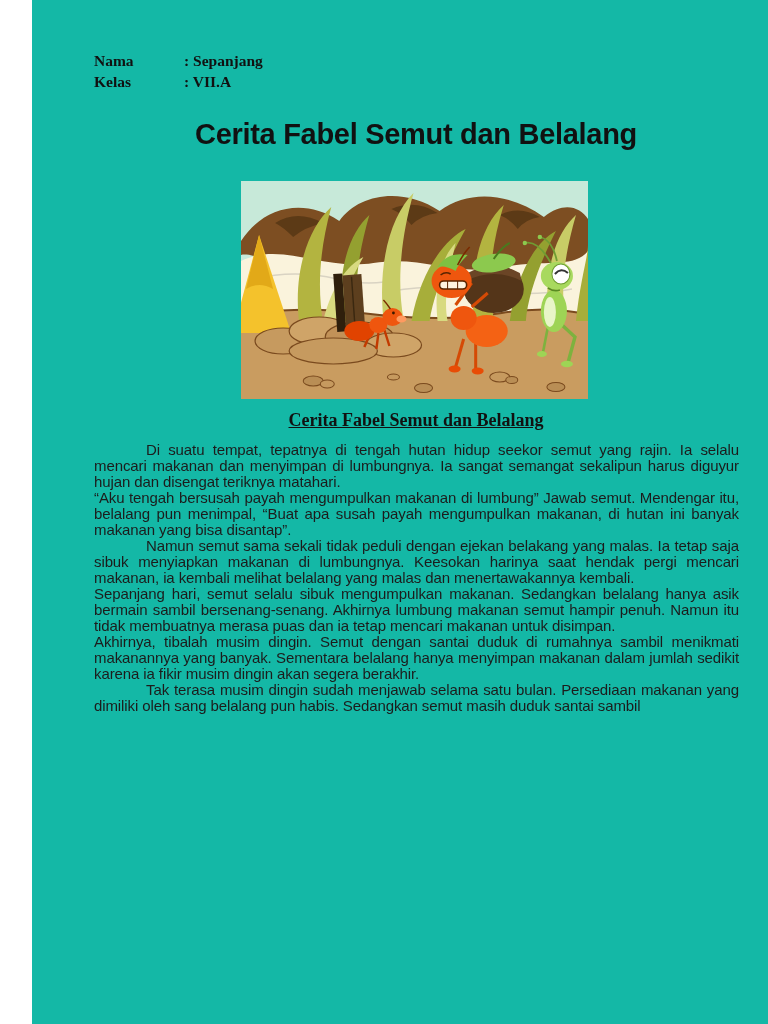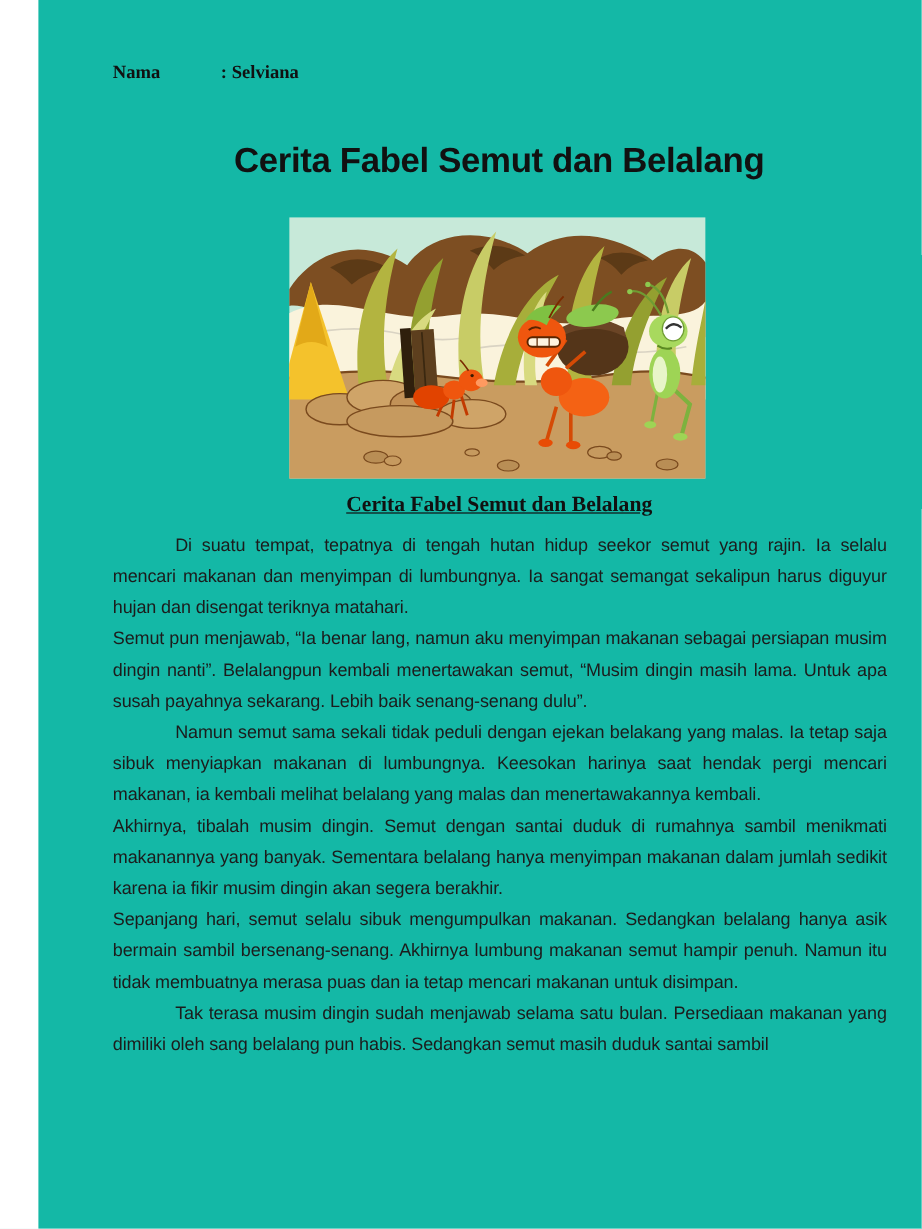--- a/index.html
+++ b/index.html
@@ -31,36 +31,40 @@
   .figure-wrap svg{display:block;width:100%;height:100%;}
   .doc-subtitle{
     position:absolute;left:0;top:410px;width:768px;
     text-align:center;
     font-family:"Liberation Serif","DejaVu Serif",serif;
     font-weight:bold;font-size:18px;color:#111;
     text-decoration:underline;
   }
   .story{
     position:absolute;left:62px;top:442px;width:645px;
-    font-size:15px;line-height:26px;
+    font-size:15px;line-height:16px;
     text-align:justify;color:#1c1c1c;
     letter-spacing:-0.1px;
   }
   .story p{margin:0;}
   .story p.indent{text-indent:52px;}
 </style>
 </head>
 <body>
 
 <div class="page">
 
   <div class="doc-header">
     <div class="hdr-row">
       <span class="hdr-label">Nama</span>
-      <span class="hdr-value">: Selviana</span>
+      <span class="hdr-value">: Sepanjang</span>
+    </div>
+    <div class="hdr-row">
+      <span class="hdr-label">Kelas</span>
+      <span class="hdr-value">: VII.A</span>
     </div>
   </div>
 
   <div class="doc-title">Cerita Fabel Semut dan Belalang</div>
 
   <div class="figure-wrap">
     <svg viewBox="0 0 346 218" preserveAspectRatio="none">
 
       <rect x="0" y="0" width="346" height="218" fill="#c7e9d9"></rect>
 
@@ -164,20 +168,20 @@
         <ellipse cx="314" cy="206" rx="9" ry="4.5" fill="#b98e55"></ellipse>
         <ellipse cx="152" cy="196" rx="6" ry="3" fill="#c69a5f"></ellipse>
       </g>
     </svg>
   </div>
 
   <div class="doc-subtitle">Cerita Fabel Semut dan Belalang</div>
 
   <div class="story">
     <p class="indent">Di suatu tempat, tepatnya di tengah hutan hidup seekor semut yang rajin. Ia selalu mencari makanan dan menyimpan di lumbungnya. Ia sangat semangat sekalipun harus diguyur hujan dan disengat teriknya matahari.</p>
-    <p>Semut pun menjawab, “Ia benar lang, namun aku menyimpan makanan sebagai persiapan musim dingin nanti”. Belalangpun kembali menertawakan semut, “Musim dingin masih lama. Untuk apa susah payahnya sekarang. Lebih baik senang-senang dulu”.</p>
+    <p>“Aku tengah bersusah payah mengumpulkan makanan di lumbung” Jawab semut. Mendengar itu, belalang pun menimpal, “Buat apa susah payah mengumpulkan makanan, di hutan ini banyak makanan yang bisa disantap”.</p>
     <p class="indent">Namun semut sama sekali tidak peduli dengan ejekan belakang yang malas. Ia tetap saja sibuk menyiapkan makanan di lumbungnya. Keesokan harinya saat hendak pergi mencari makanan, ia kembali melihat belalang yang malas dan menertawakannya kembali.</p>
+    <p>Sepanjang hari, semut selalu sibuk mengumpulkan makanan. Sedangkan belalang hanya asik bermain sambil bersenang-senang. Akhirnya lumbung makanan semut hampir penuh. Namun itu tidak membuatnya merasa puas dan ia tetap mencari makanan untuk disimpan.</p>
     <p>Akhirnya, tibalah musim dingin. Semut dengan santai duduk di rumahnya sambil menikmati makanannya yang banyak. Sementara belalang hanya menyimpan makanan dalam jumlah sedikit karena ia fikir musim dingin akan segera berakhir.</p>
-    <p>Sepanjang hari, semut selalu sibuk mengumpulkan makanan. Sedangkan belalang hanya asik bermain sambil bersenang-senang. Akhirnya lumbung makanan semut hampir penuh. Namun itu tidak membuatnya merasa puas dan ia tetap mencari makanan untuk disimpan.</p>
     <p class="indent">Tak terasa musim dingin sudah menjawab selama satu bulan. Persediaan makanan yang dimiliki oleh sang belalang pun habis. Sedangkan semut masih duduk santai sambil</p>
   </div>
 
 </div>
 
 </body></html>

